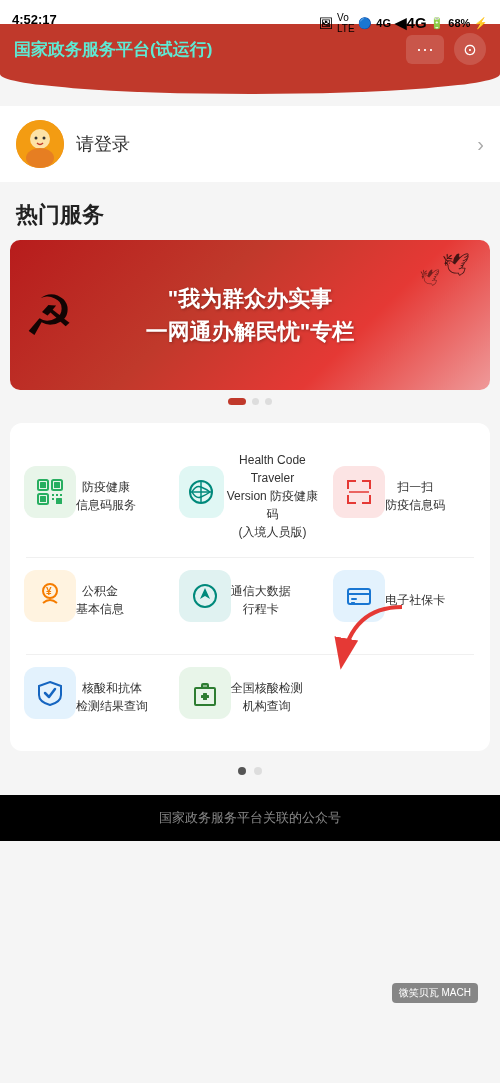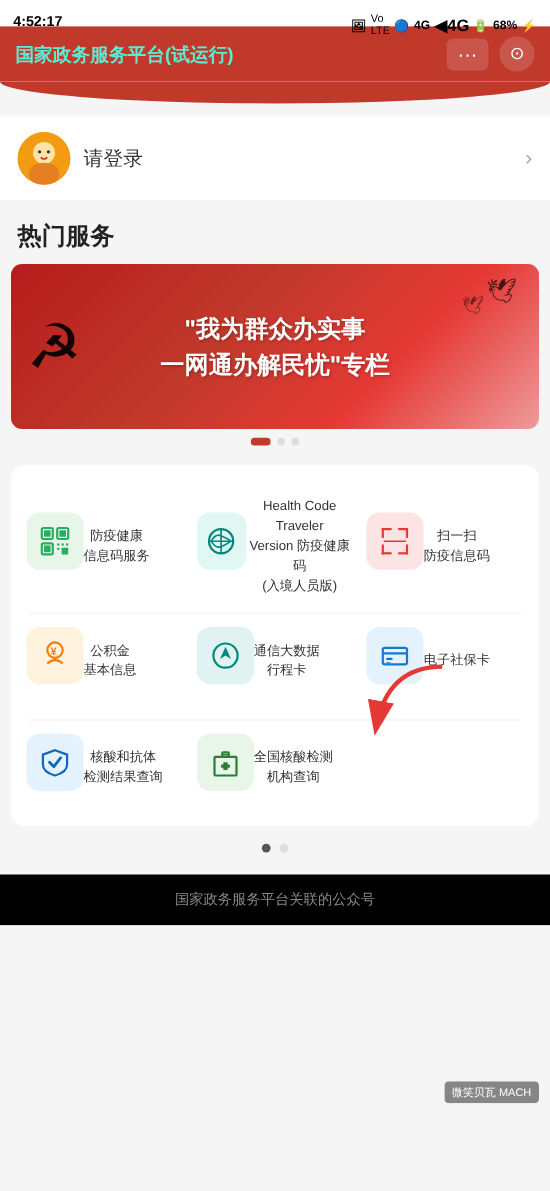--- a/index.html
+++ b/index.html
@@ -211,21 +211,21 @@
       padding: 14px;
       font-size: 13px;
       color: #888;
       margin-top: 8px;
     }
 
     
     .watermark {
       position: fixed;
       bottom: 80px;
-      right: 10px;
+      right: 22px;
       background: rgba(0,0,0,0.45);
       color: #fff;
       font-size: 10px;
       padding: 3px 7px;
       border-radius: 4px;
       pointer-events: none;
       z-index: 999;
       text-align: right;
     }
 

